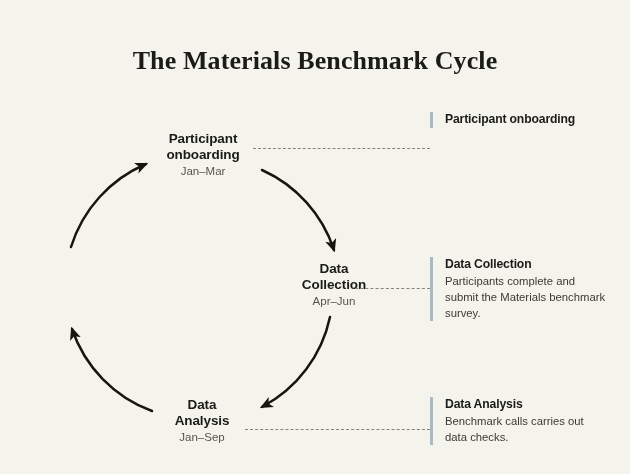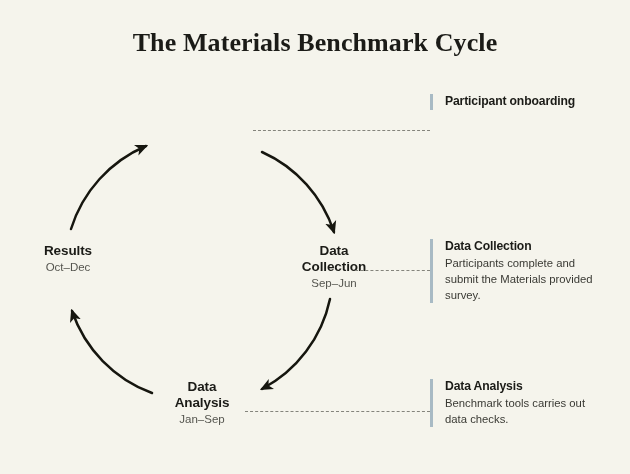--- a/index.html
+++ b/index.html
@@ -11,20 +11,21 @@
     height: 474px;
     background: #f5f4ec;
     font-family: "Liberation Sans", sans-serif;
     overflow: hidden;
     position: relative;
   }
   #canvas {
     position: relative;
     width: 630px;
     height: 450px;
+    margin-top: 18px;
   }
 
   
   .title {
     position: absolute;
     top: 28px;
     left: 0;
     width: 630px;
     text-align: center;
     font-family: "Liberation Serif", "DejaVu Serif", serif;
@@ -120,49 +121,50 @@
 
     <path d="M 262 152 A 133 133 0 0 1 334 232" fill="none" stroke="#16160f" stroke-width="2.5" stroke-linecap="round" marker-end="url(#arrowhead)"></path>
 
     <path d="M 330 299 A 133 133 0 0 1 262 389" fill="none" stroke="#16160f" stroke-width="2.5" stroke-linecap="round" marker-end="url(#arrowhead)"></path>
 
     <path d="M 152 393 A 133 133 0 0 1 72 311" fill="none" stroke="#16160f" stroke-width="2.5" stroke-linecap="round" marker-end="url(#arrowhead)"></path>
 
     <path d="M 71 229 A 133 133 0 0 1 146 146" fill="none" stroke="#16160f" stroke-width="2.5" stroke-linecap="round" marker-end="url(#arrowhead)"></path>
   </svg>
 
+  <div class="stage" id="stage-0">
+    <div class="stage-title">Participant
+onboarding</div>
+    <div class="stage-period">Jan–Mar</div>
+  </div>
 
   <div class="stage" id="stage-1">
     <div class="stage-title">Data
 Collection</div>
-    <div class="stage-period">Sep–Jun</div>
+    <div class="stage-period">Apr–Jun</div>
   </div>
 
   <div class="stage" id="stage-2">
     <div class="stage-title">Data
 Analysis</div>
     <div class="stage-period">Jan–Sep</div>
   </div>
 
-  <div class="stage" id="stage-3">
-    <div class="stage-title">Results</div>
-    <div class="stage-period">Oct–Dec</div>
-  </div>
 
   <div class="connector" id="connector-0"></div>
   <div class="connector" id="connector-1"></div>
   <div class="connector" id="connector-2"></div>
 
   <div class="annotation" id="annotation-0">
     <div class="ann-title">Participant onboarding</div>
   </div>
 
   <div class="annotation" id="annotation-1">
     <div class="ann-title">Data Collection</div>
-    <div class="ann-body">Participants complete and submit the Materials provided survey.</div>
+    <div class="ann-body">Participants complete and submit the Materials benchmark survey.</div>
   </div>
 
   <div class="annotation" id="annotation-2">
     <div class="ann-title">Data Analysis</div>
-    <div class="ann-body">Benchmark tools carries out data checks.</div>
+    <div class="ann-body">Benchmark calls carries out data checks.</div>
   </div>
 
 </div>
 
 </body></html>

